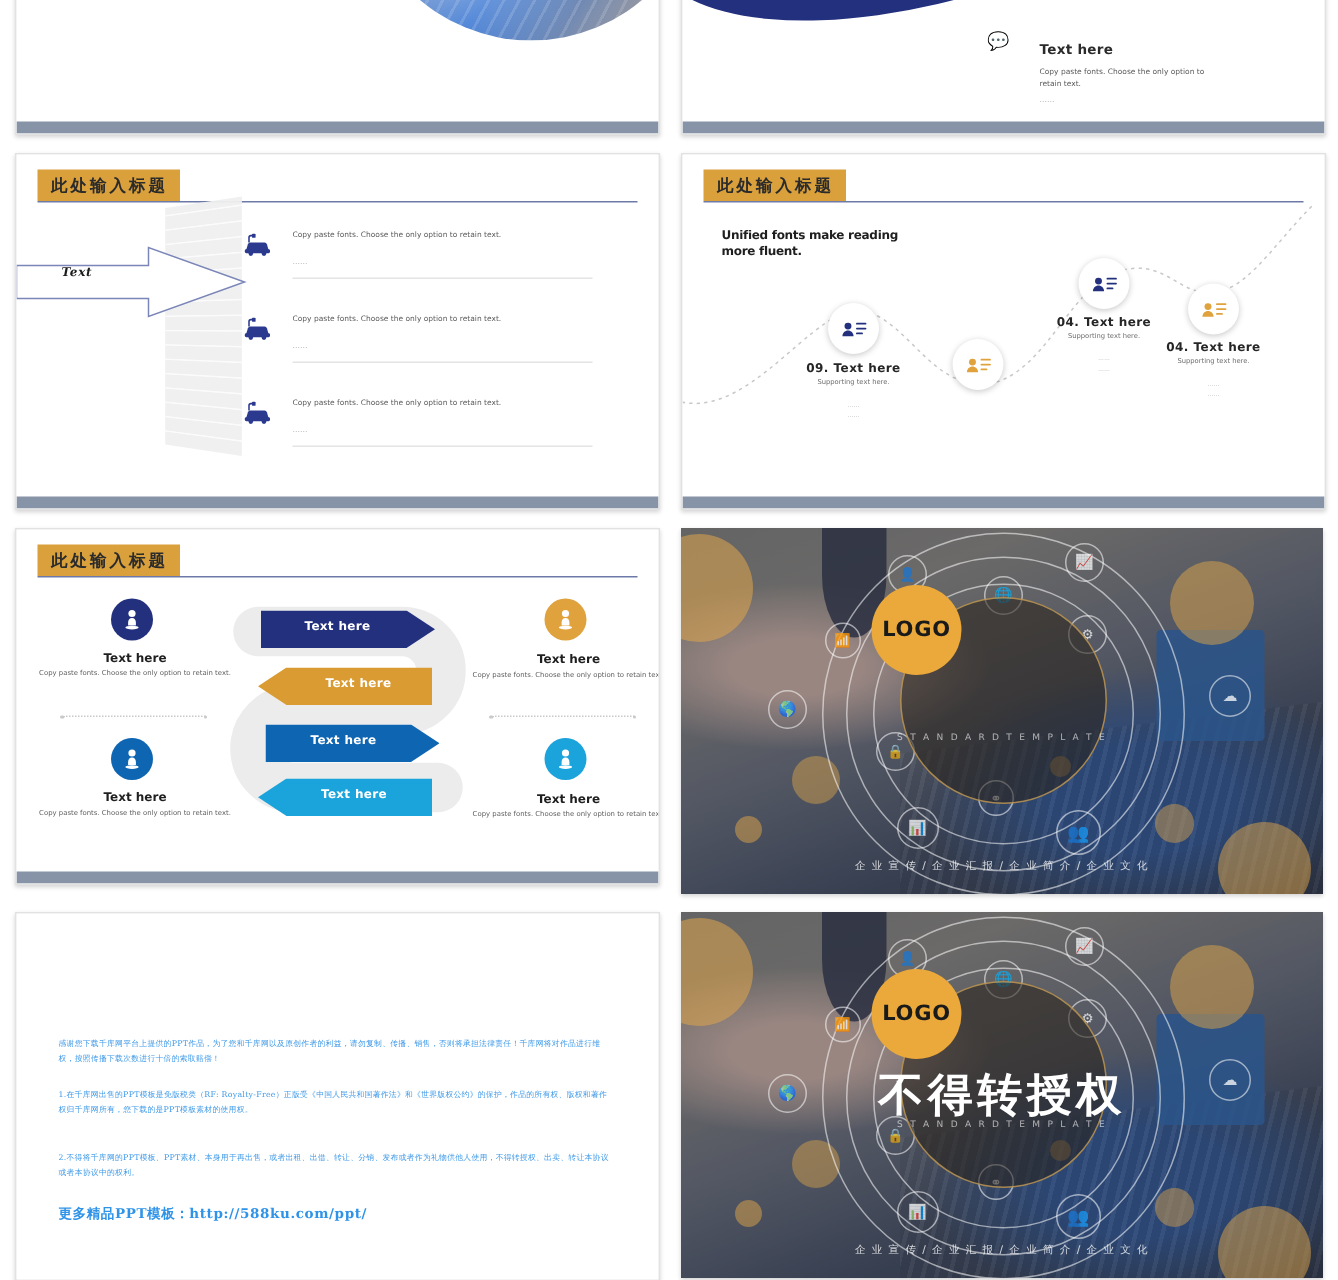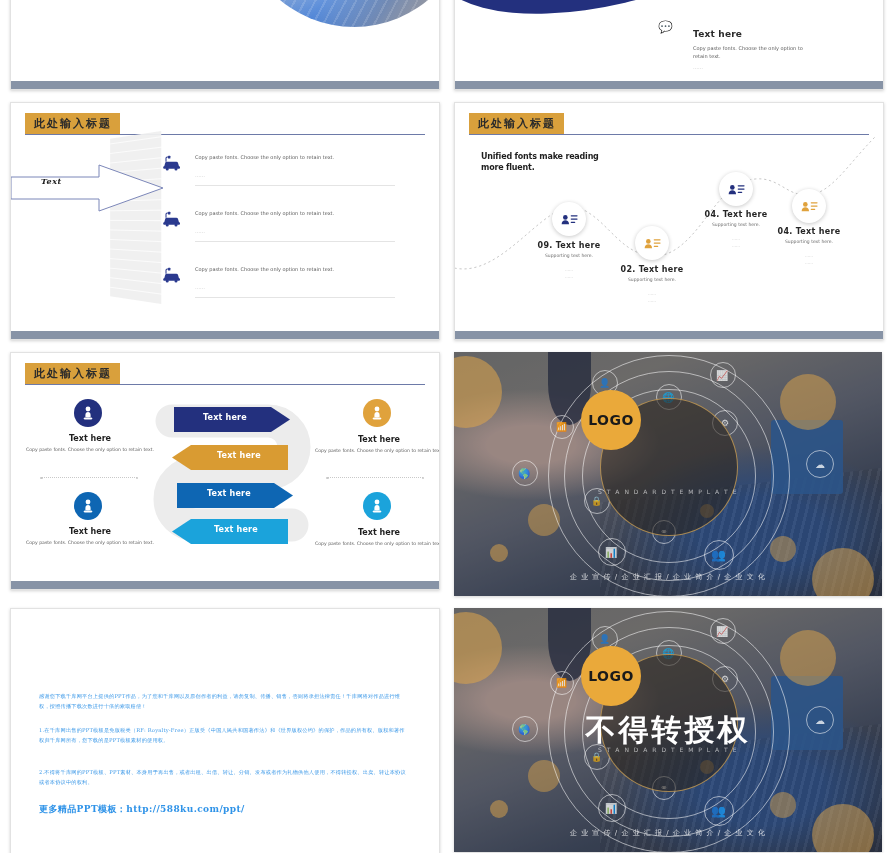--- a/index.html
+++ b/index.html
@@ -274,26 +274,20 @@
 
       <div class="tl-node" style="left:180px;top:123px;">
         <svg width="17" height="13" viewBox="0 0 22 16">
           <circle cx="5.6" cy="5.3" r="3" fill="#e0a23c"></circle>
           <path d="M.8 14c0-3 2.2-5 4.8-5s4.8 2 4.8 5z" fill="#e0a23c"></path>
           <rect x="12.5" y="2.4" width="9" height="1.6" rx=".8" fill="#e0a23c"></rect>
           <rect x="12.5" y="6.6" width="9" height="1.6" rx=".8" fill="#e0a23c"></rect>
           <rect x="12.5" y="10.8" width="6" height="1.6" rx=".8" fill="#e0a23c"></rect>
         </svg>
       </div>
-      <div class="tl-lbl" style="left:142px;top:162px;">
-        <div class="t">02. Text here</div>
-        <div class="s">Supporting text here.</div>
-        <div class="d" style="white-space:pre-line;">……
-……</div>
-      </div>
 
       <div class="tl-node" style="left:264px;top:69px;">
         <svg width="17" height="13" viewBox="0 0 22 16">
           <circle cx="5.6" cy="5.3" r="3" fill="#23307e"></circle>
           <path d="M.8 14c0-3 2.2-5 4.8-5s4.8 2 4.8 5z" fill="#23307e"></path>
           <rect x="12.5" y="2.4" width="9" height="1.6" rx=".8" fill="#23307e"></rect>
           <rect x="12.5" y="6.6" width="9" height="1.6" rx=".8" fill="#23307e"></rect>
           <rect x="12.5" y="10.8" width="6" height="1.6" rx=".8" fill="#23307e"></rect>
         </svg>
       </div>

